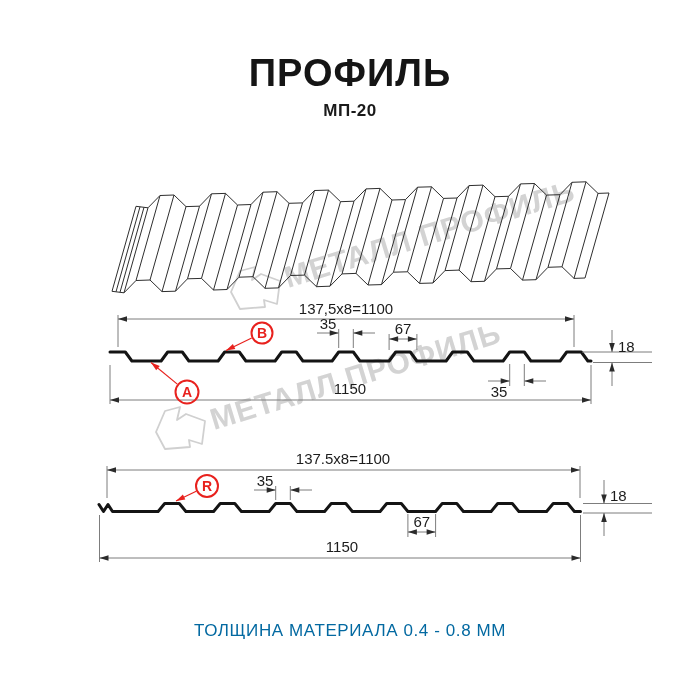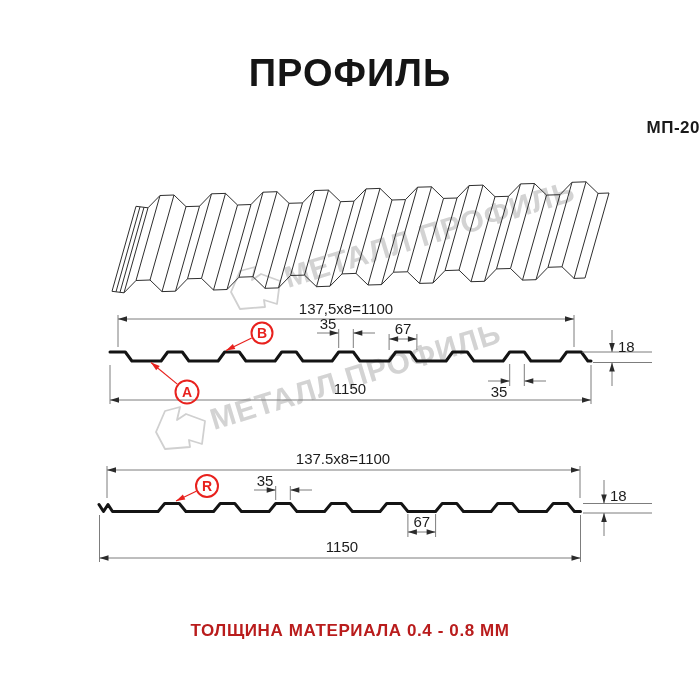--- a/index.html
+++ b/index.html
@@ -1,23 +1,23 @@
 <!DOCTYPE html>
 <html><head>
 <meta charset="utf-8">
 <style>
   html,body{margin:0;padding:0}
   body{width:700px;height:700px;background:#ffffff;position:relative;overflow:hidden;
        font-family:"Liberation Sans",sans-serif}
   .hdr-title{position:absolute;top:52px;left:0;right:0;text-align:center;margin:0;
        font-size:38px;font-weight:700;letter-spacing:1px;color:#151515}
-  .hdr-sub{position:absolute;top:118px;left:0;right:0;text-align:right;
+  .hdr-sub{position:absolute;top:101px;left:0;right:0;text-align:center;
        font-size:17px;font-weight:700;letter-spacing:.5px;color:#1a1a1a}
   .footer-note{position:absolute;top:621px;left:0;right:0;text-align:center;
-       font-size:17px;font-weight:700;letter-spacing:.6px;color:#b91c1c}
+       font-size:17px;font-weight:400;letter-spacing:.6px;color:#0369a1}
   svg.sheet{position:absolute;left:0;top:0}
   .thin{stroke:#7d7d7d;stroke-width:1;fill:none}
   .prof{stroke:#141414;stroke-width:3;fill:none;stroke-linejoin:round;stroke-linecap:round}
   .p3d{stroke:#2e2e2e;stroke-width:1;fill:none;stroke-linejoin:round}
   .ah{fill:#2b2b2b;stroke:none}
   .dimtxt{font:15px "Liberation Sans",sans-serif;fill:#1c1c1c}
   .redln{stroke:#e8211d;stroke-width:1.2;fill:none}
   .redah{fill:#e8211d;stroke:none}
   .redcirc{stroke:#e8211d;stroke-width:2;fill:none}
   .redtxt{font:700 14px "Liberation Sans",sans-serif;fill:#e8211d}

